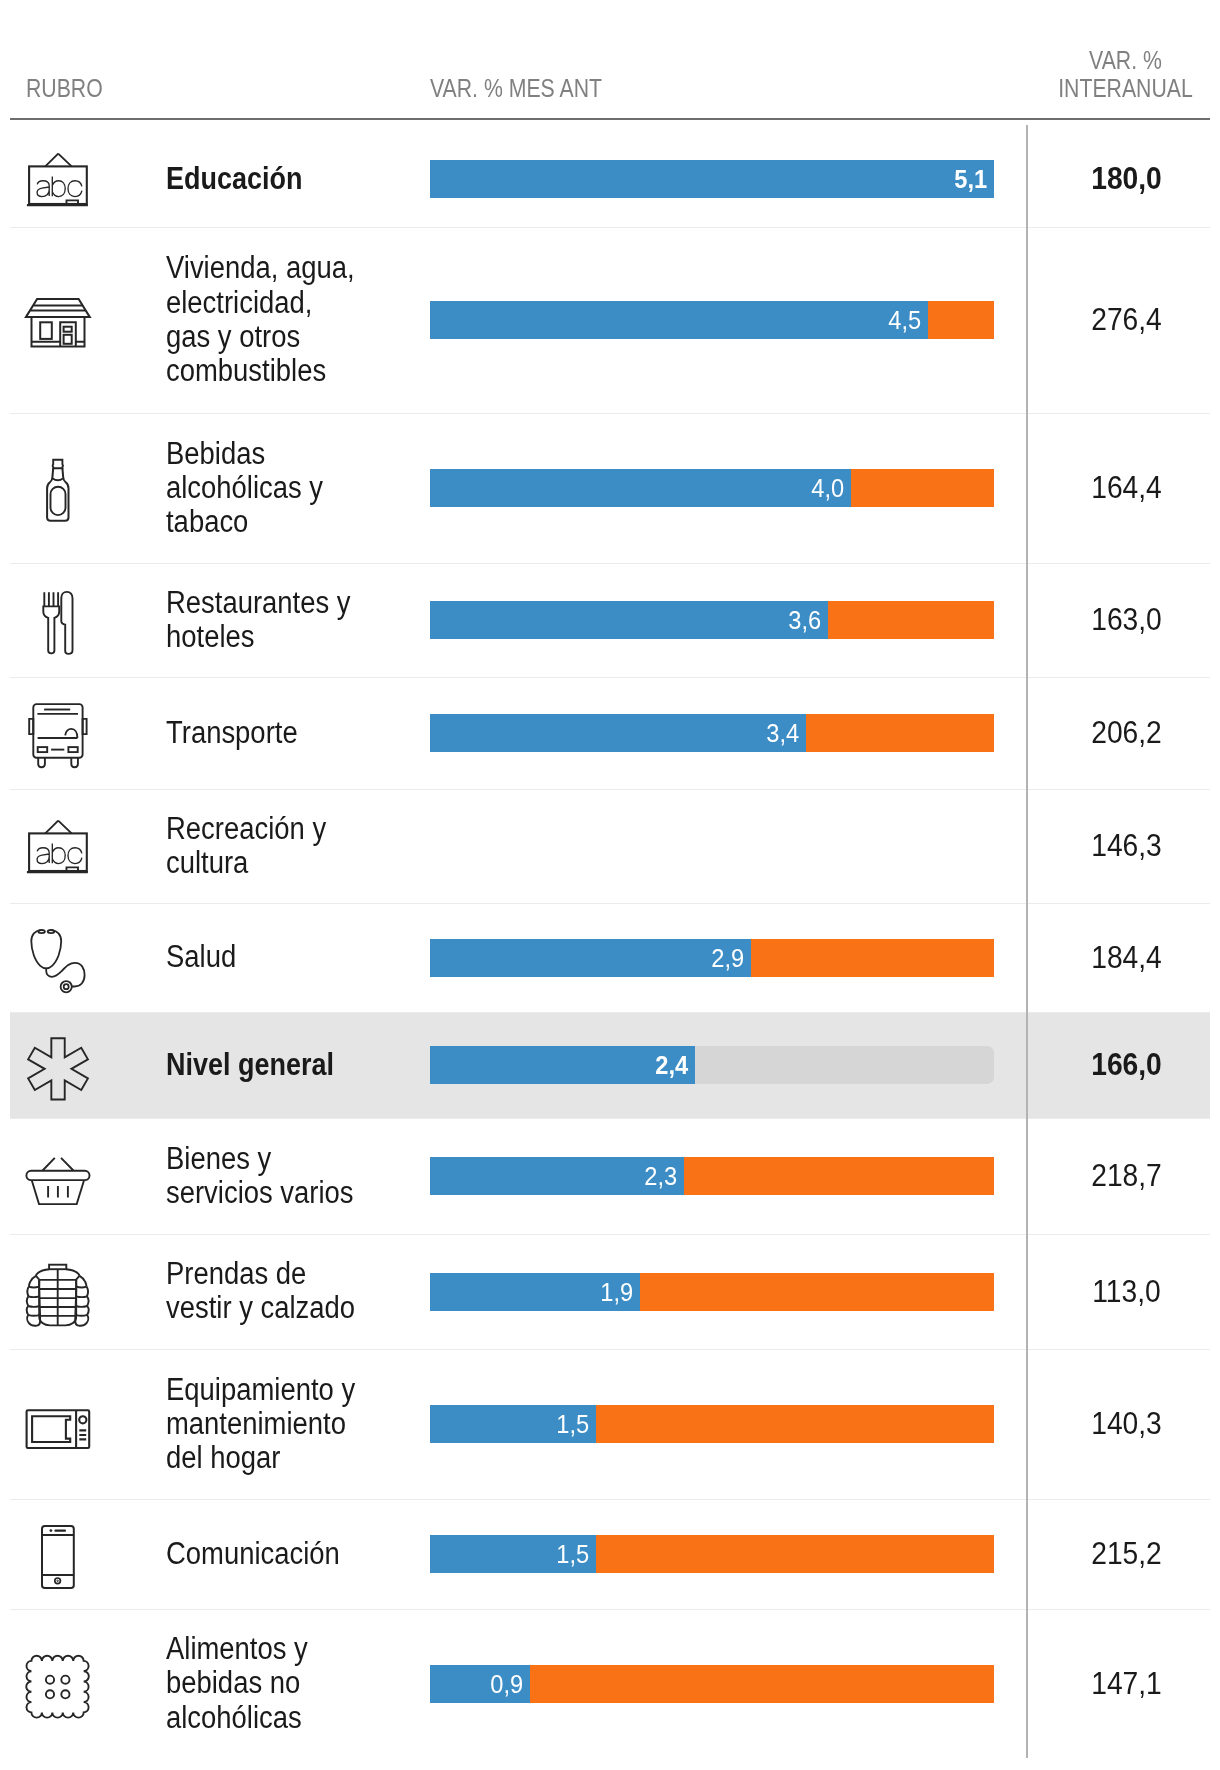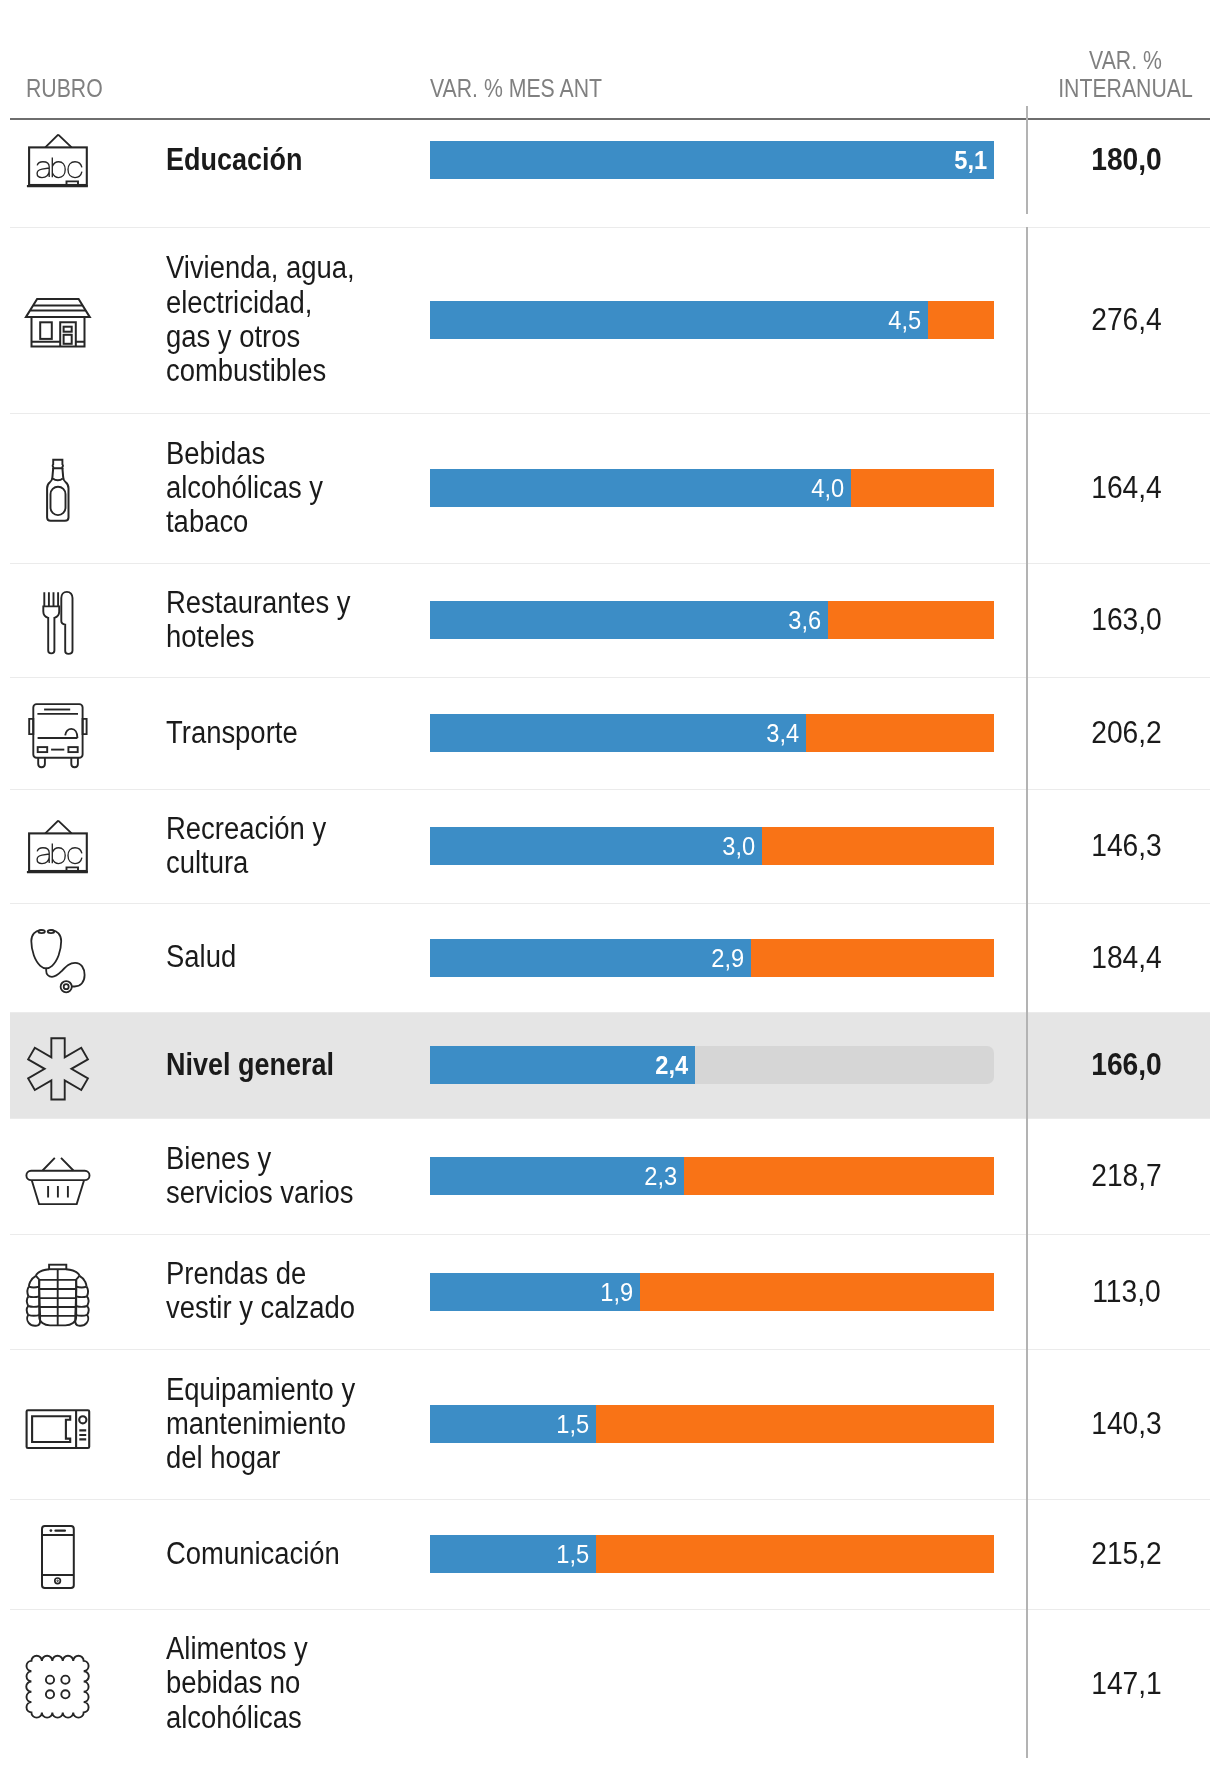--- a/index.html
+++ b/index.html
@@ -55,21 +55,21 @@
 
 <div class="sheet">
   <div class="thead">
     <div class="th th-rubro">RUBRO</div>
     <div class="th th-mes">VAR. % MES ANT</div>
     <div class="th th-inter">VAR. %
 INTERANUAL</div>
     <div class="headrule"></div>
   </div>
   <div id="rows">
-      <div class="row" style="top:106px;height:108px">
+      <div class="row" style="top:125px;height:108px">
         <div class="icon" style="top:26px;height:56px">
           <svg width="62" height="56" viewBox="0 0 62 56" fill="none" stroke="#262626" stroke-width="2" stroke-linecap="butt" stroke-linejoin="miter">
   <path d="M31.2 2.6 L18.3 15.4 M31.2 2.6 L44.6 15.4" stroke-width="1.9"></path>
   <rect x="2.1" y="15.4" width="57.7" height="37.6" stroke-width="2.1"></rect>
   <path d="M-0.1 54.1 H60.9" stroke-width="2.4"></path>
   <path d="M39.5 49.4 H51 V53 H39.5 Z" stroke-width="1.9"></path>
   <g stroke-width="1.35" stroke-linecap="butt">
     <path d="M10.2 33.4 C10.9 31 13 29.7 15.9 29.7 C19.7 29.7 22.2 31.6 22.2 34.8 V44.9 M22.2 36 L15 37.2 C12 37.7 10.1 39.2 10.1 41.6 C10.1 44.1 12 45.6 15 45.6 C19.1 45.6 22.2 42.9 22.2 39.1"></path>
     <path d="M25.3 25.6 V45.2 M25.3 34.4 C26.6 31.4 28.9 29.7 31.6 29.7 C35.6 29.7 38.2 32.9 38.2 37.6 C38.2 42.4 35.6 45.6 31.6 45.6 C28.9 45.6 26.6 43.8 25.3 40.8"></path>
     <path d="M53.3 39.7 C52.5 43.3 49.9 45.6 46.4 45.6 C42.2 45.6 39.4 42.4 39.4 37.6 C39.4 32.9 42.2 29.7 46.4 29.7 C49.9 29.7 52.5 31.9 53.3 35.4" transform="translate(1.6,0)"></path>
@@ -183,23 +183,20 @@
   <path d="M39.5 49.4 H51 V53 H39.5 Z" stroke-width="1.9"></path>
   <g stroke-width="1.35" stroke-linecap="butt">
     <path d="M10.2 33.4 C10.9 31 13 29.7 15.9 29.7 C19.7 29.7 22.2 31.6 22.2 34.8 V44.9 M22.2 36 L15 37.2 C12 37.7 10.1 39.2 10.1 41.6 C10.1 44.1 12 45.6 15 45.6 C19.1 45.6 22.2 42.9 22.2 39.1"></path>
     <path d="M25.3 25.6 V45.2 M25.3 34.4 C26.6 31.4 28.9 29.7 31.6 29.7 C35.6 29.7 38.2 32.9 38.2 37.6 C38.2 42.4 35.6 45.6 31.6 45.6 C28.9 45.6 26.6 43.8 25.3 40.8"></path>
     <path d="M53.3 39.7 C52.5 43.3 49.9 45.6 46.4 45.6 C42.2 45.6 39.4 42.4 39.4 37.6 C39.4 32.9 42.2 29.7 46.4 29.7 C49.9 29.7 52.5 31.9 53.3 35.4" transform="translate(1.6,0)"></path>
   </g>
 </svg>
         </div>
         <div class="label" style="top:22.700000000000003px">Recreación y
 cultura</div>
-        <div class="track" style="top:38px">
-          <div class="fill" style="width:332px"><span>3,0</span></div>
-        </div>
         <div class="vsep" style="top:0;height:114px"></div>
         <div class="val" style="top:38px">146,3</div>
       </div>
       <div class="rowsep" style="top:903px"></div>
       <div class="row" style="top:903px;height:109px">
         <div class="icon" style="top:26.5px;height:56px">
           <svg width="62" height="56" viewBox="0 0 62 56" fill="none" stroke="#262626" stroke-width="2" stroke-linecap="butt" stroke-linejoin="miter">
   <g stroke-width="1.8" stroke-linecap="round">
   <path d="M13.4 0.1 C10.9 0.5 8.6 1.5 6.9 3.3 C5.2 5.2 4.3 7.7 4.3 11.1 C4.3 21.2 8.2 31.2 13.3 35.8 C15.3 37.6 17.2 38.3 19.2 38.3 C21.2 38.3 23.1 37.6 25.1 35.8 C30.2 31.2 34.2 21.2 34.2 11.1 C34.2 7.7 33.2 5.2 31.5 3.3 C29.8 1.5 27.5 0.5 25 0.1"></path>
   <ellipse cx="14.6" cy="1.6" rx="3.3" ry="1.6"></ellipse>
@@ -341,17 +338,20 @@
   <circle cx="23" cy="23.7" r="4.1"></circle>
   <circle cx="38.4" cy="23.7" r="4.1"></circle>
   <circle cx="23" cy="38.3" r="4.1"></circle>
   <circle cx="38.4" cy="38.3" r="4.1"></circle>
   </g>
 </svg>
         </div>
         <div class="label" style="top:23.050000000000004px">Alimentos y
 bebidas no
 alcohólicas</div>
+        <div class="track" style="top:55.5px">
+          <div class="fill" style="width:100px"><span>0,9</span></div>
+        </div>
         <div class="vsep" style="top:0;height:149px"></div>
         <div class="val" style="top:55.5px">147,1</div>
       </div>
     </div>
 </div>
 
 </body></html>

